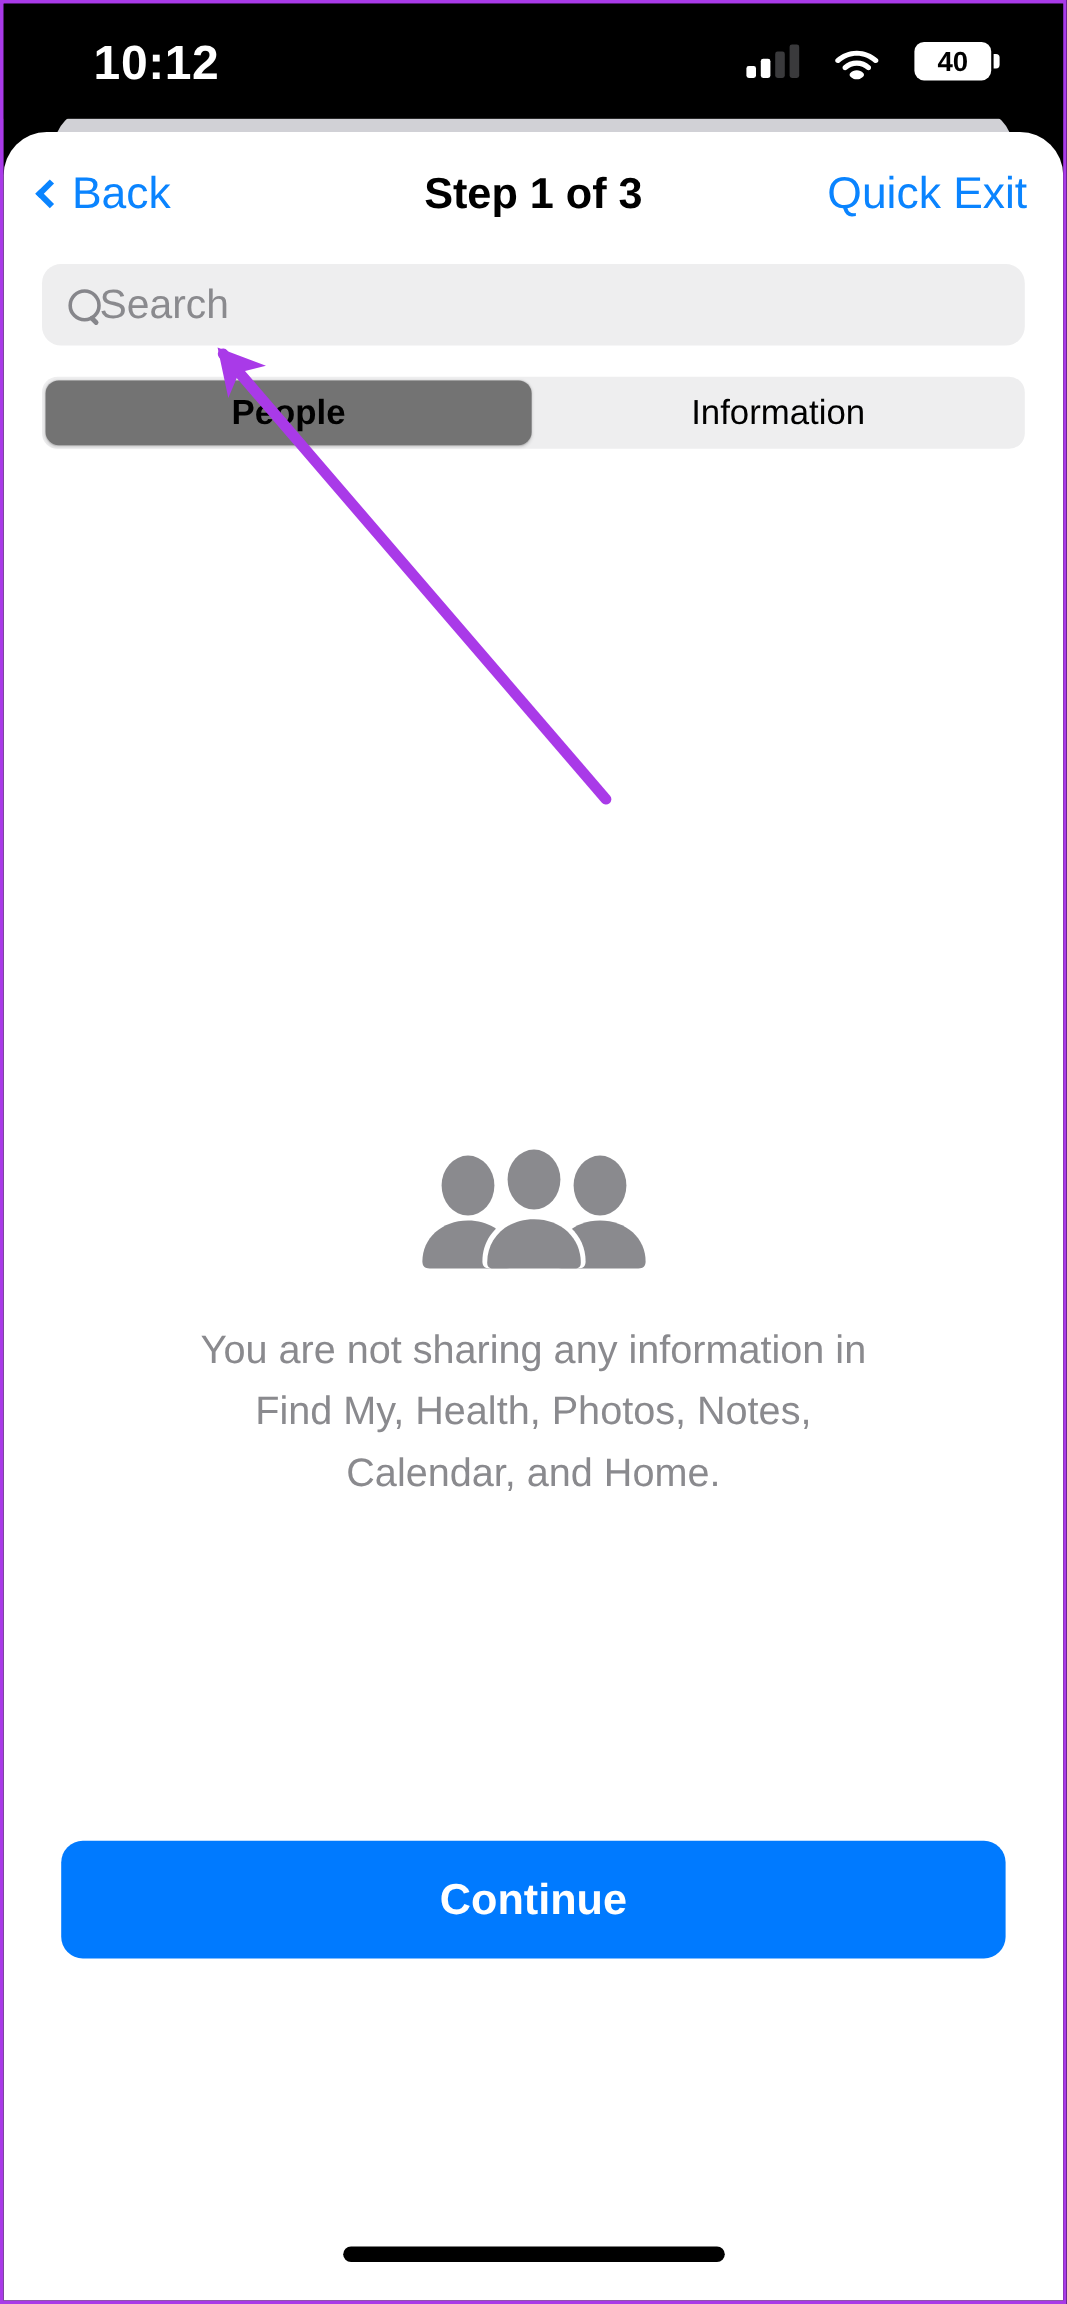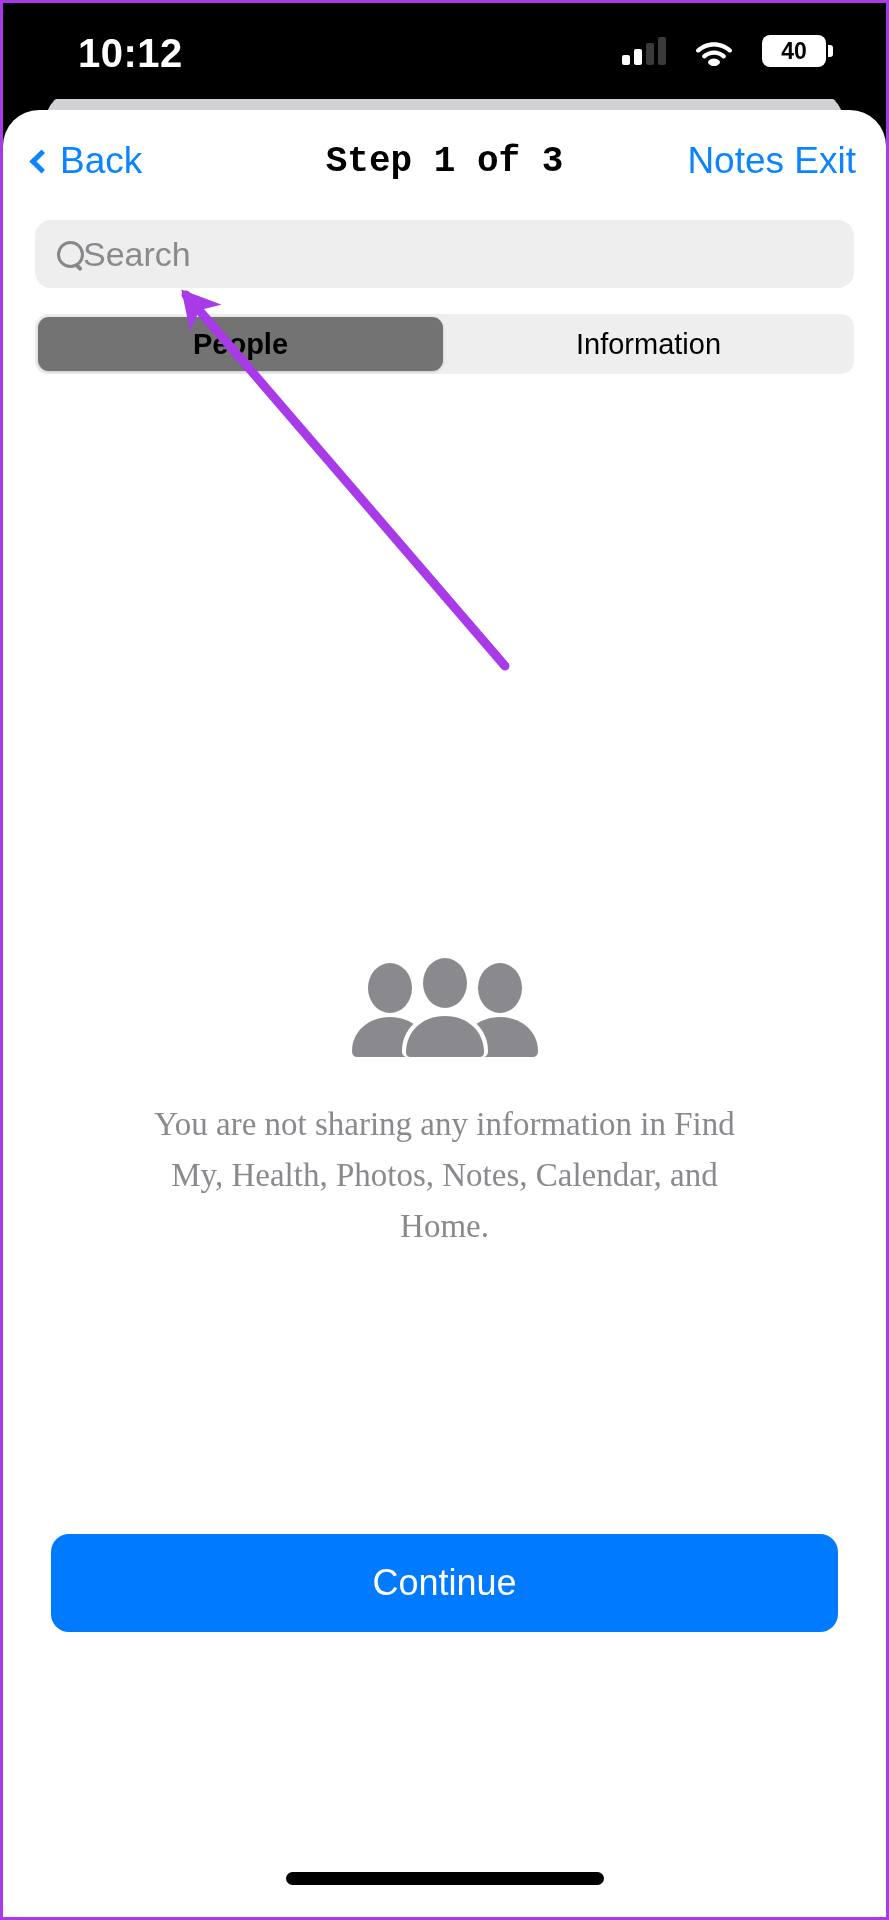--- a/index.html
+++ b/index.html
@@ -138,21 +138,20 @@
     margin-right: 2px;
   }
   #nav-title {
     position: absolute;
     left: 0; right: 0;
     text-align: center;
     font-size: 36px;
     font-weight: 700;
     color: #000;
     pointer-events: none;
-    font-family: Liberation Mono, monospace;
   }
   #quick-exit {
     margin-left: auto;
     color: #0a84ff;
     font-size: 37px;
     cursor: pointer;
     z-index: 3;
   }
 
   
@@ -234,37 +233,36 @@
     height: 110px;
     display: block;
   }
   #empty-text {
     margin-top: 34px;
     width: 600px;
     text-align: center;
     color: #8a8a8e;
     font-size: 33px;
     line-height: 1.55;
-    font-family: Liberation Serif, serif;
   }
 
   
   #continue-button {
     position: absolute;
     left: 48px;
     right: 48px;
     bottom: 285px;
     height: 98px;
     background: #007aff;
     border: none;
     border-radius: 18px;
     color: #fff;
     font-family: "Liberation Sans", sans-serif;
     font-size: 36px;
-    font-weight: 400;
+    font-weight: 700;
     cursor: pointer;
   }
 
   
   #home-indicator {
     position: absolute;
     bottom: 32px;
     left: 50%;
     transform: translateX(-50%);
     width: 318px;
@@ -311,21 +309,21 @@
   <div id="sheet-behind"></div>
 
   <div id="sheet">
 
     <div id="navbar">
       <div id="back-button">
         <span class="chev"></span>
         <span>Back</span>
       </div>
       <div id="nav-title">Step 1 of 3</div>
-      <div id="quick-exit">Notes Exit</div>
+      <div id="quick-exit">Quick Exit</div>
     </div>
 
     <div id="search-field">
       <span class="mag"></span>
       <span id="search-placeholder">Search</span>
     </div>
 
     <div id="segmented">
       <div class="seg active">People</div>
       <div class="seg">Information</div>

